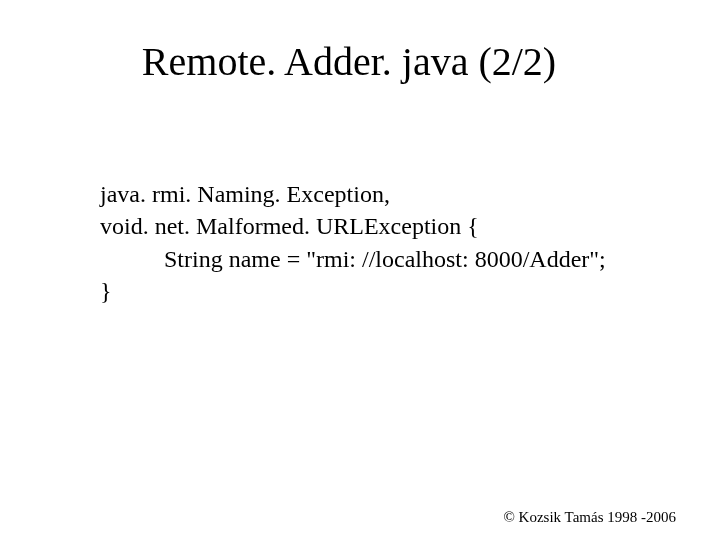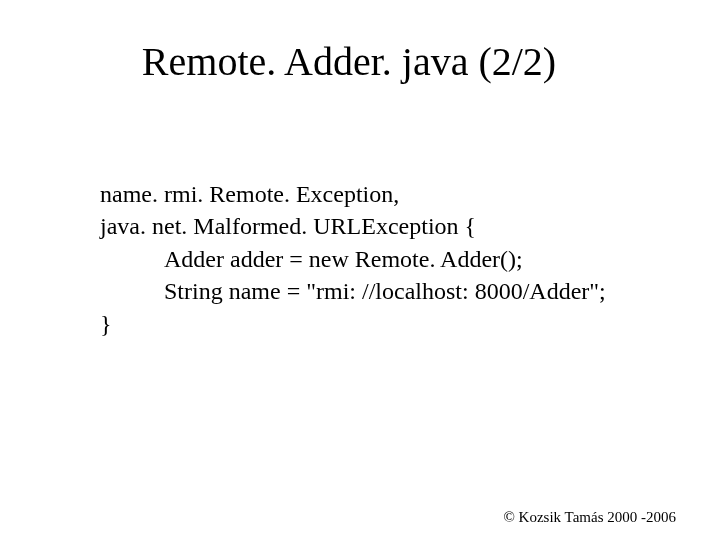--- a/index.html
+++ b/index.html
@@ -49,22 +49,21 @@
   }
 </style>
 </head>
 <body>
 
 <div class="slide">
 
   <div class="title">Remote. Adder. java (2/2)</div>
 
   <div class="body">
-    <div class="line">name. rmi. Remote. Exception,</div>
-    <div class="line">java. net. Malformed. URLException {</div>
-    <div class="line indent">Adder adder = new Remote. Adder();</div>
+    <div class="line">java. rmi. Naming. Exception,</div>
+    <div class="line">void. net. Malformed. URLException {</div>
     <div class="line indent">String name = "rmi: //localhost: 8000/Adder";</div>
     <div class="line">}</div>
   </div>
 
-  <div class="footer">© Kozsik Tamás 2000 -2006</div>
+  <div class="footer">© Kozsik Tamás 1998 -2006</div>
 
 </div>
 
 </body></html>

